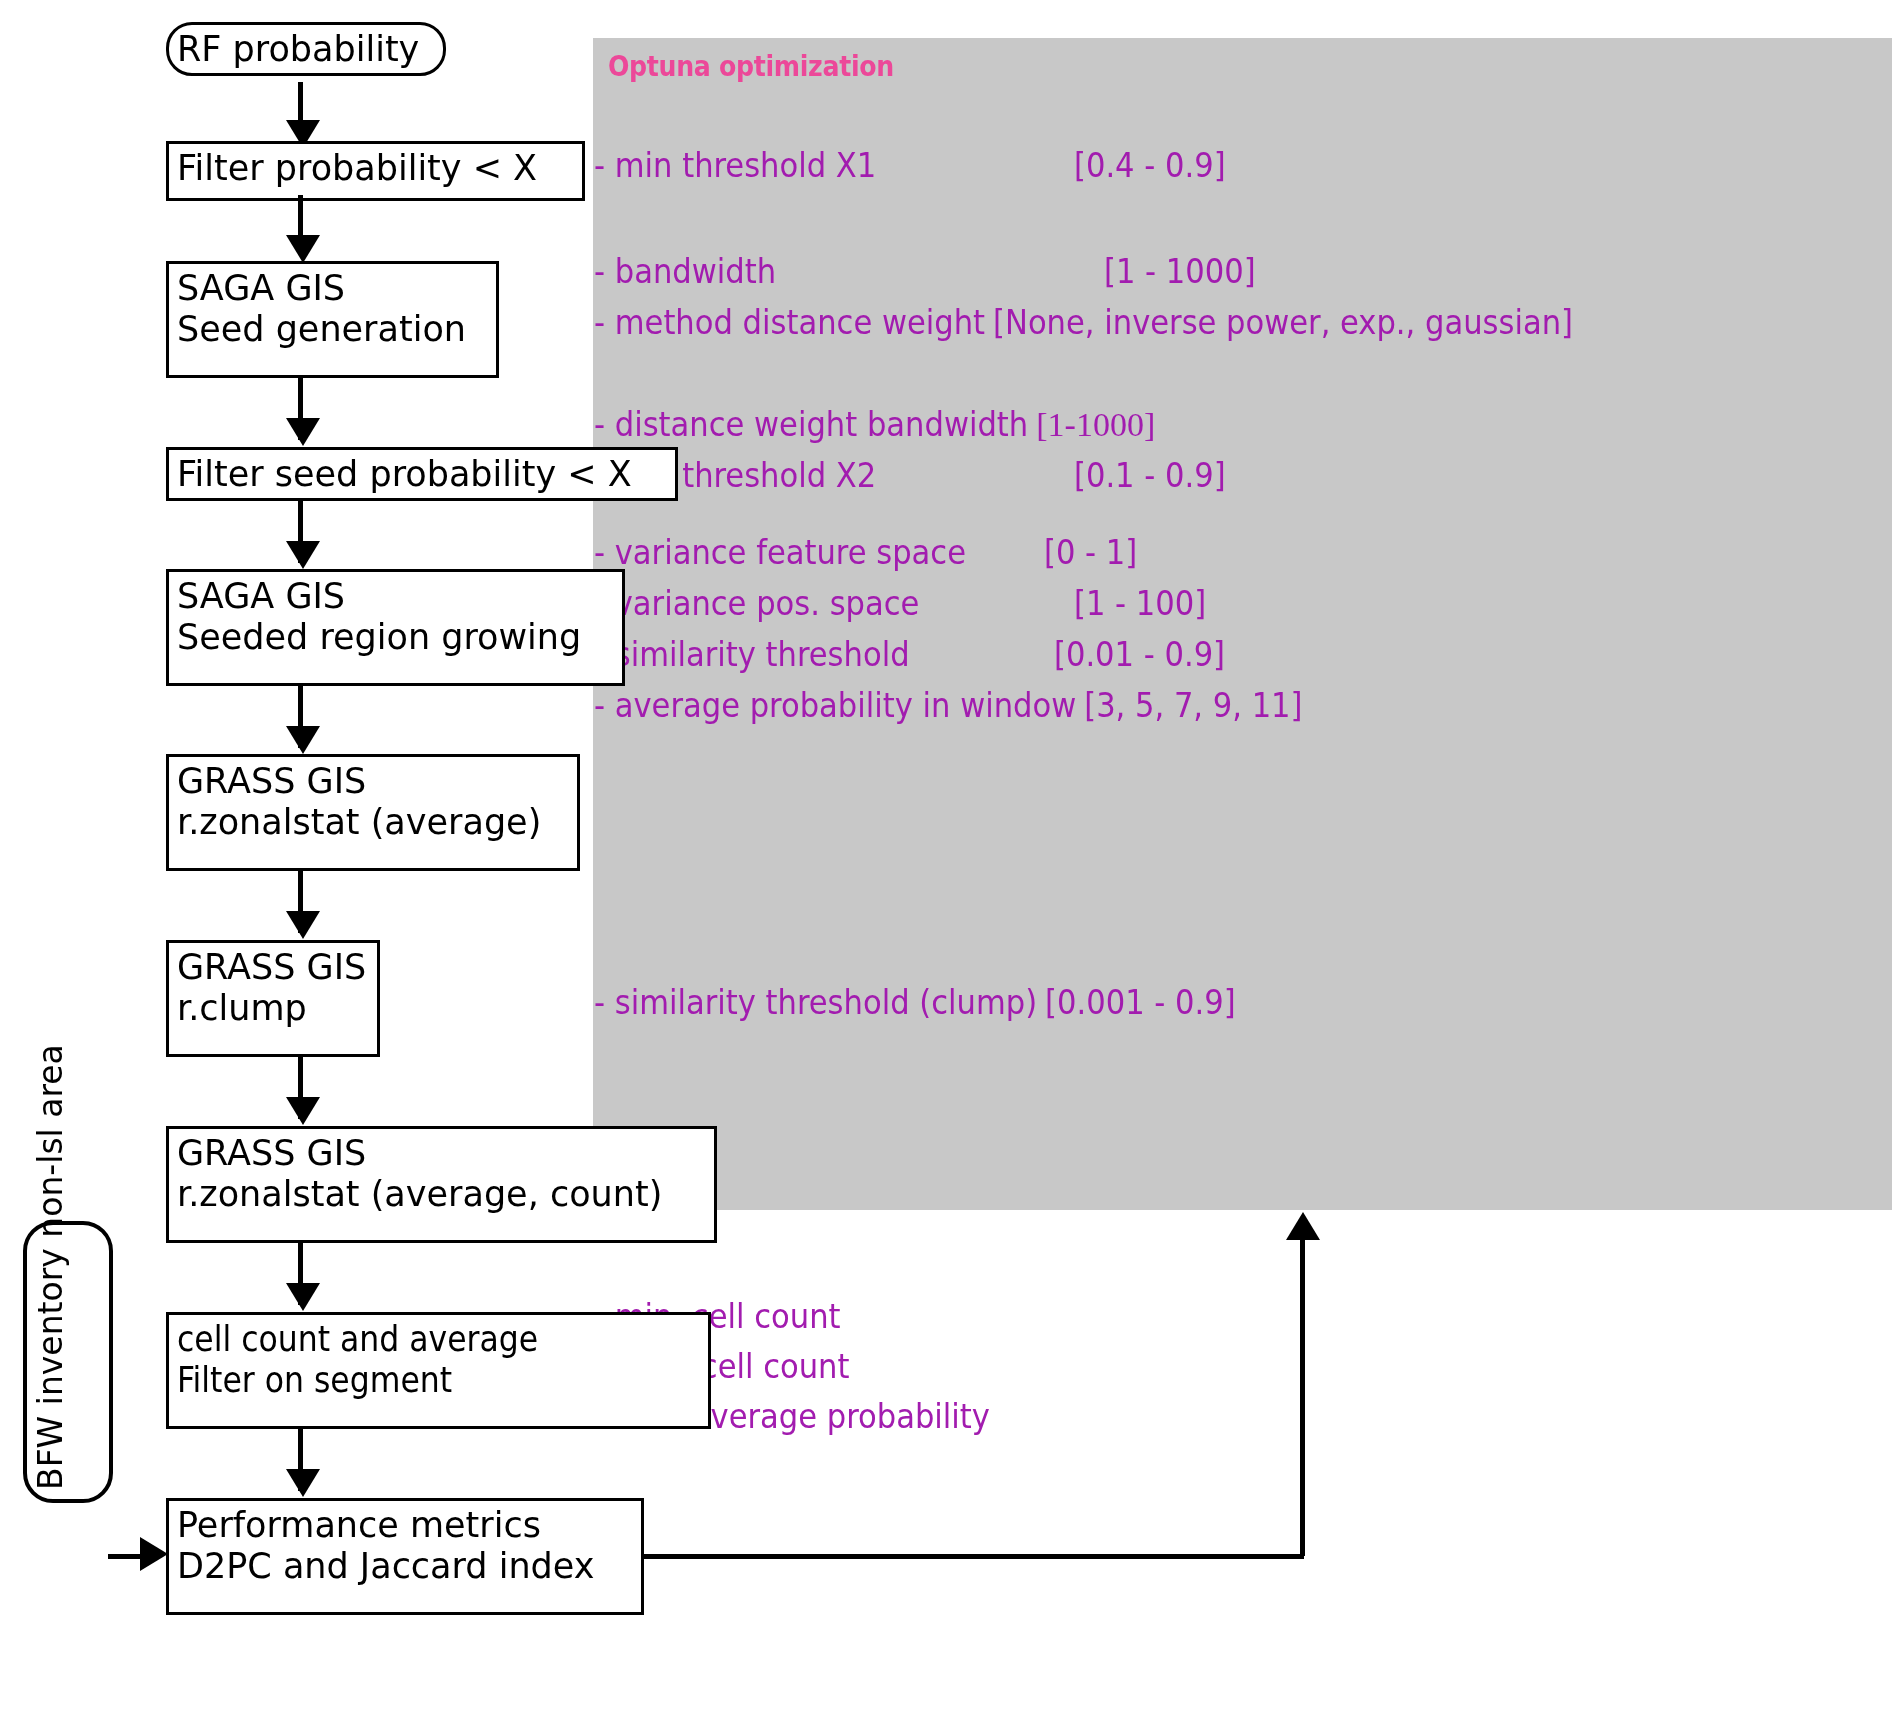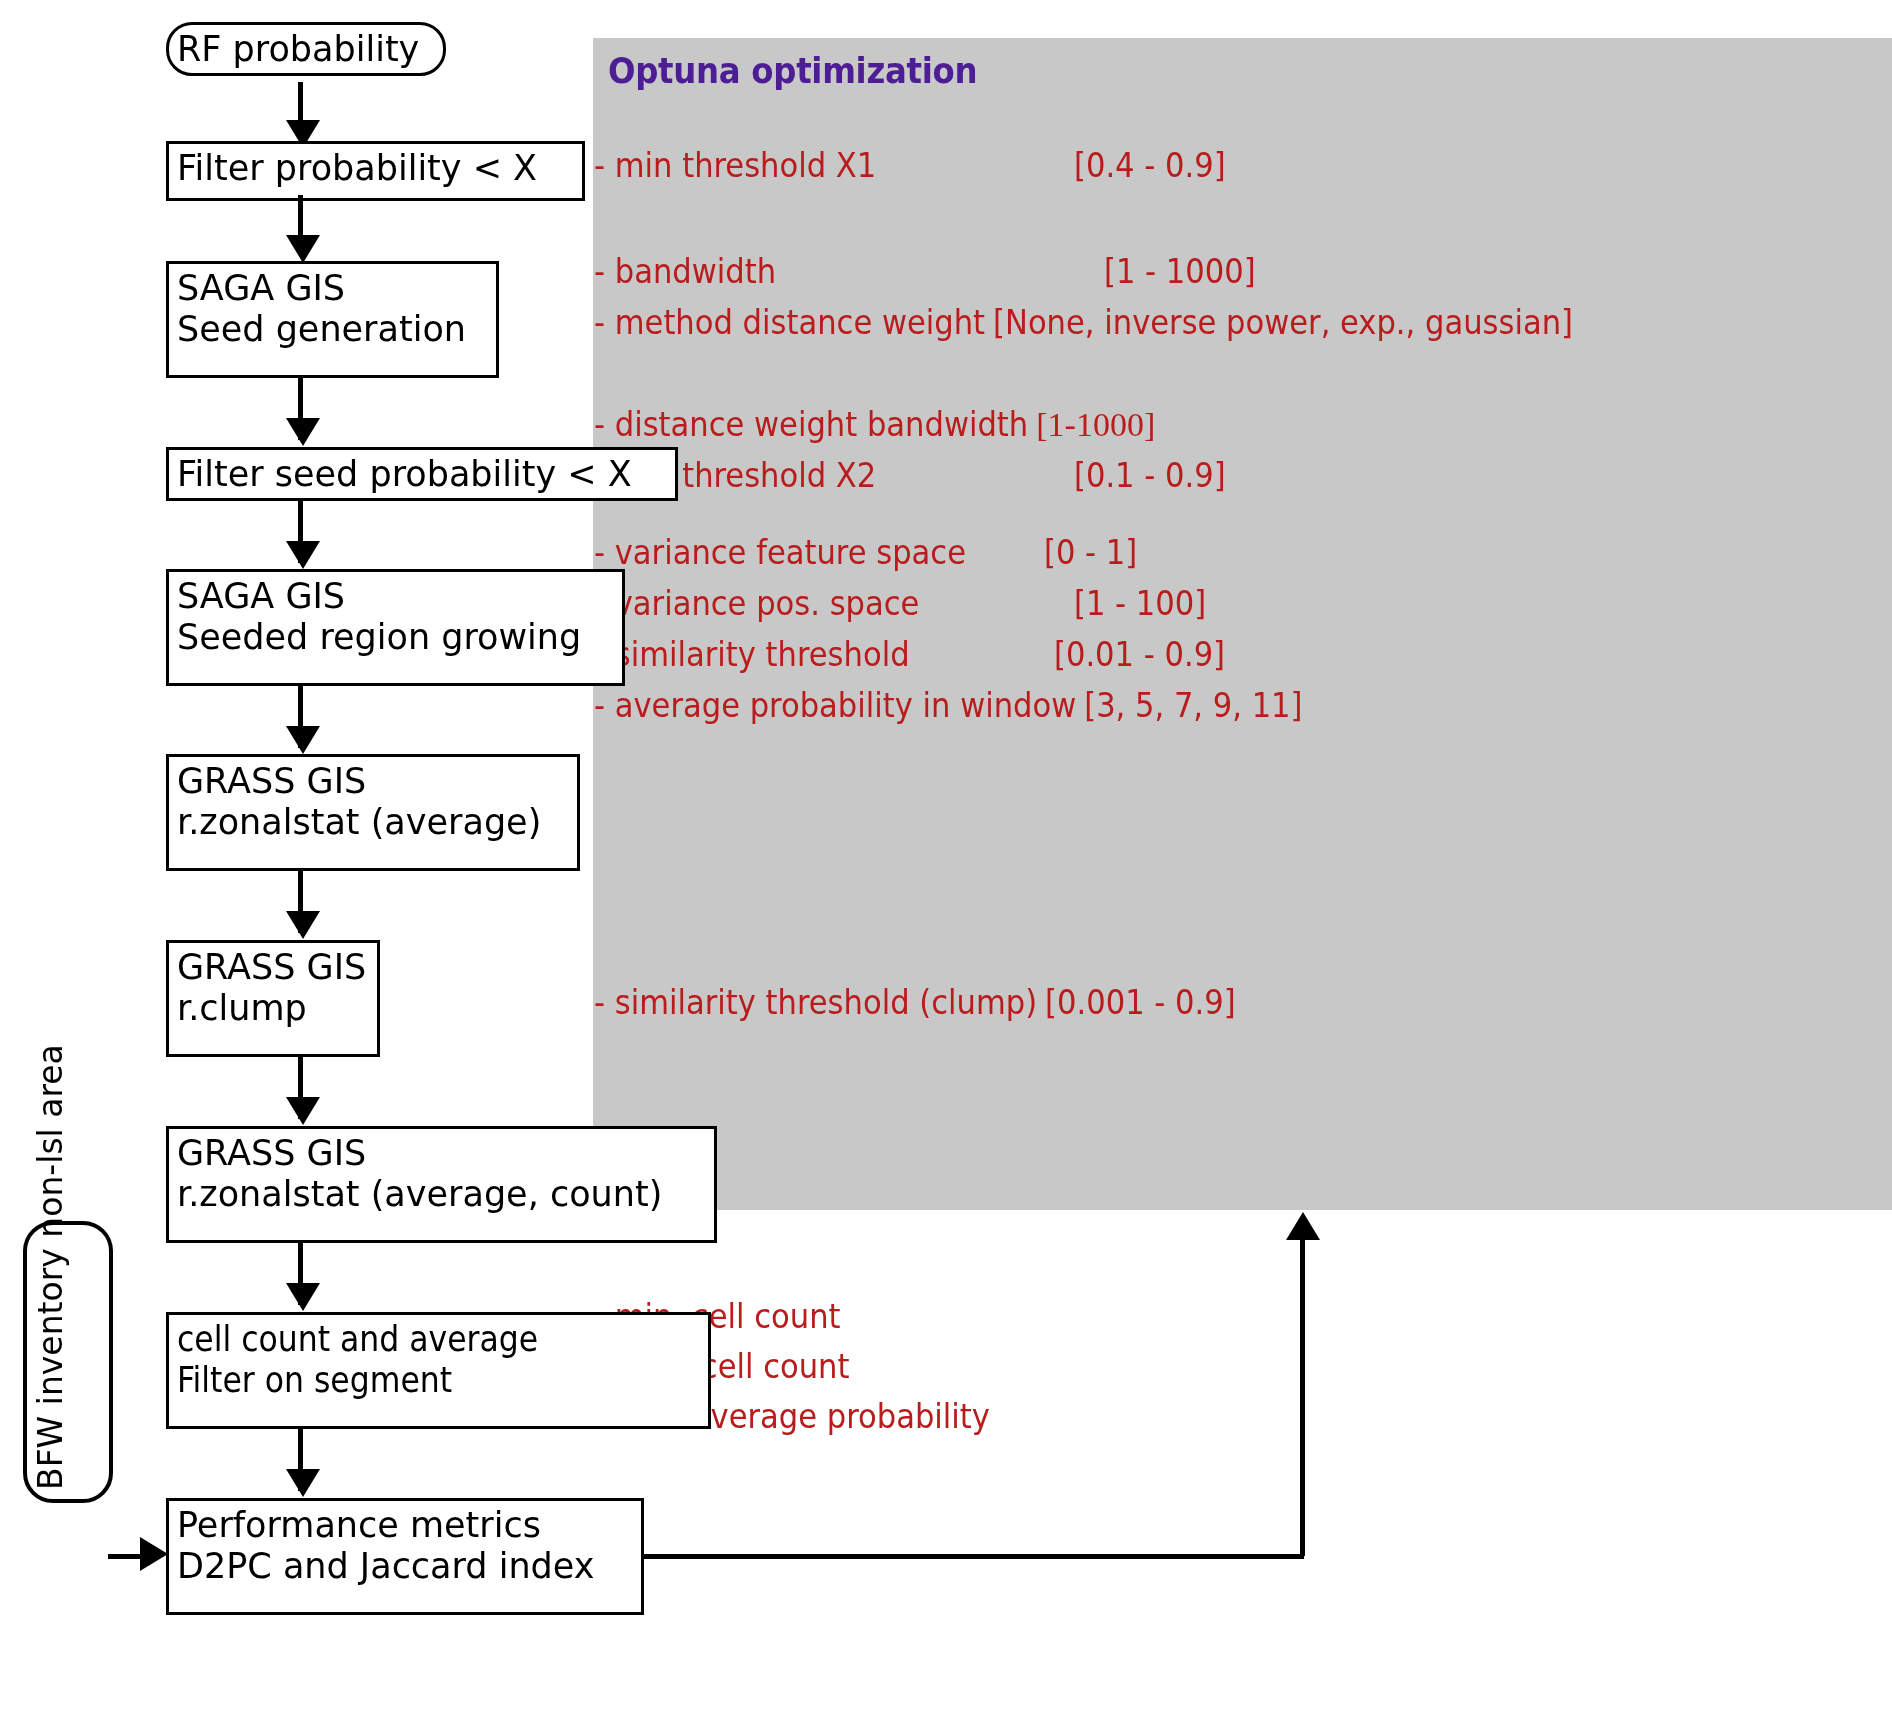--- a/index.html
+++ b/index.html
@@ -24,43 +24,43 @@
     width: 1299px;
     height: 1172px;
     background: #c8c8c8;
   }
   #optuna-title {
     position: absolute;
     left: 608px;
     top: 50px;
     font-family: "DejaVu Sans Condensed", "Liberation Sans Narrow", "Liberation Sans", sans-serif;
     font-weight: bold;
-    font-size: 36px;
-    color: #4c1d95;
+    font-size: 28px;
+    color: #ec4899;
     white-space: nowrap;
     letter-spacing: -0.3px;
   }
   #runs-label {
     position: absolute;
     left: 1650px;
     top: 1389px;
     font-family: "DejaVu Sans Condensed", "Liberation Sans Narrow", "Liberation Sans", sans-serif;
     font-weight: bold;
     font-size: 36px;
     color: #ffffff;
     white-space: nowrap;
   }
 
   
   .param-line {
     position: absolute;
     left: 594px;
     font-family: "DejaVu Sans Condensed", "Liberation Sans Narrow", "Liberation Sans", sans-serif;
     font-size: 34px;
-    color: #b91c1c;
+    color: #a21caf;
     white-space: nowrap;
     line-height: 1;
   }
   .param-line .pname { display: inline-block; }
   .param-line .prange { display: inline-block; }
 
   
   .node {
     position: absolute;
     box-sizing: border-box;

